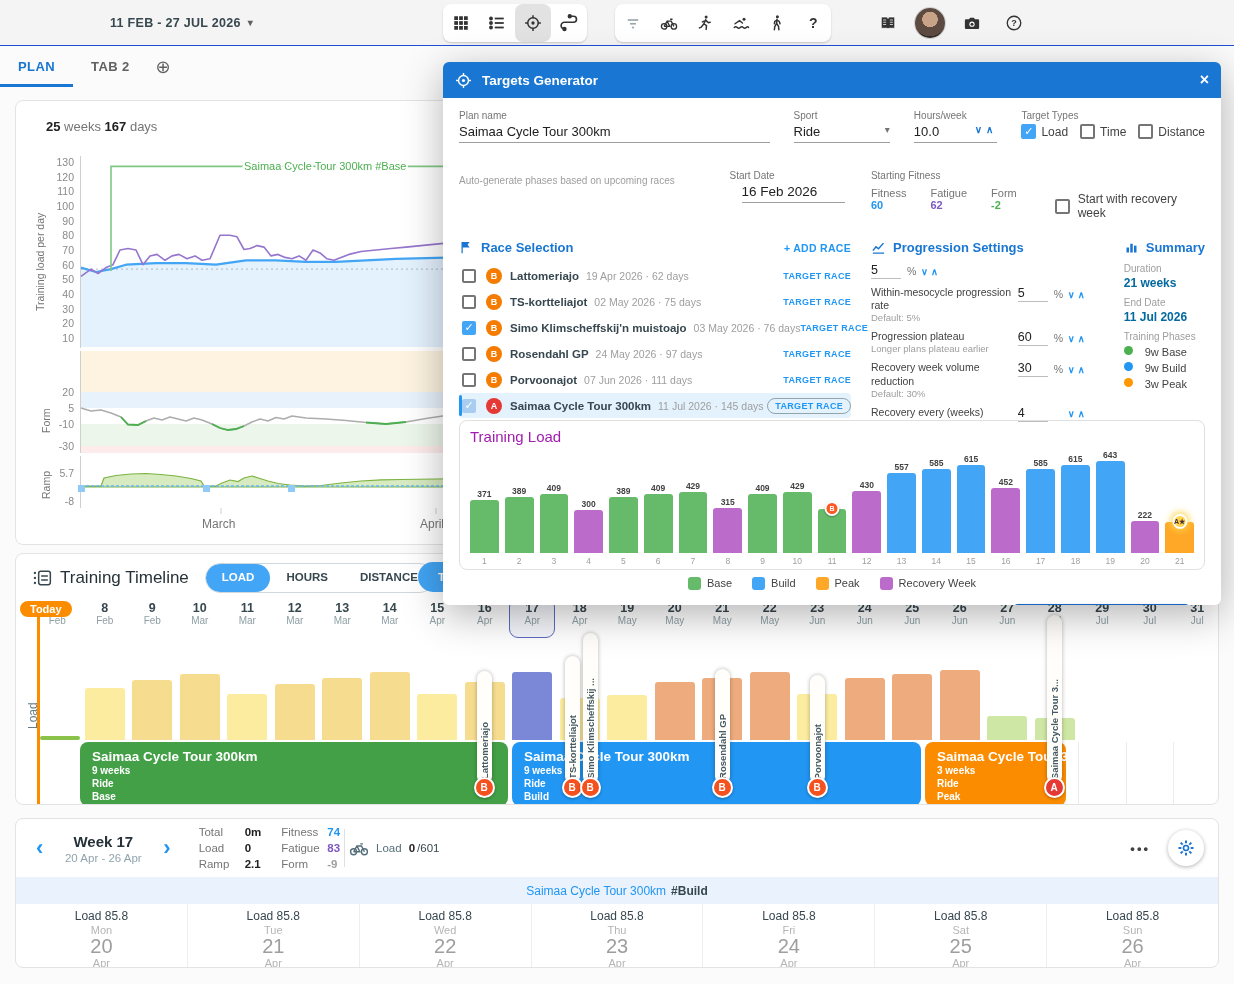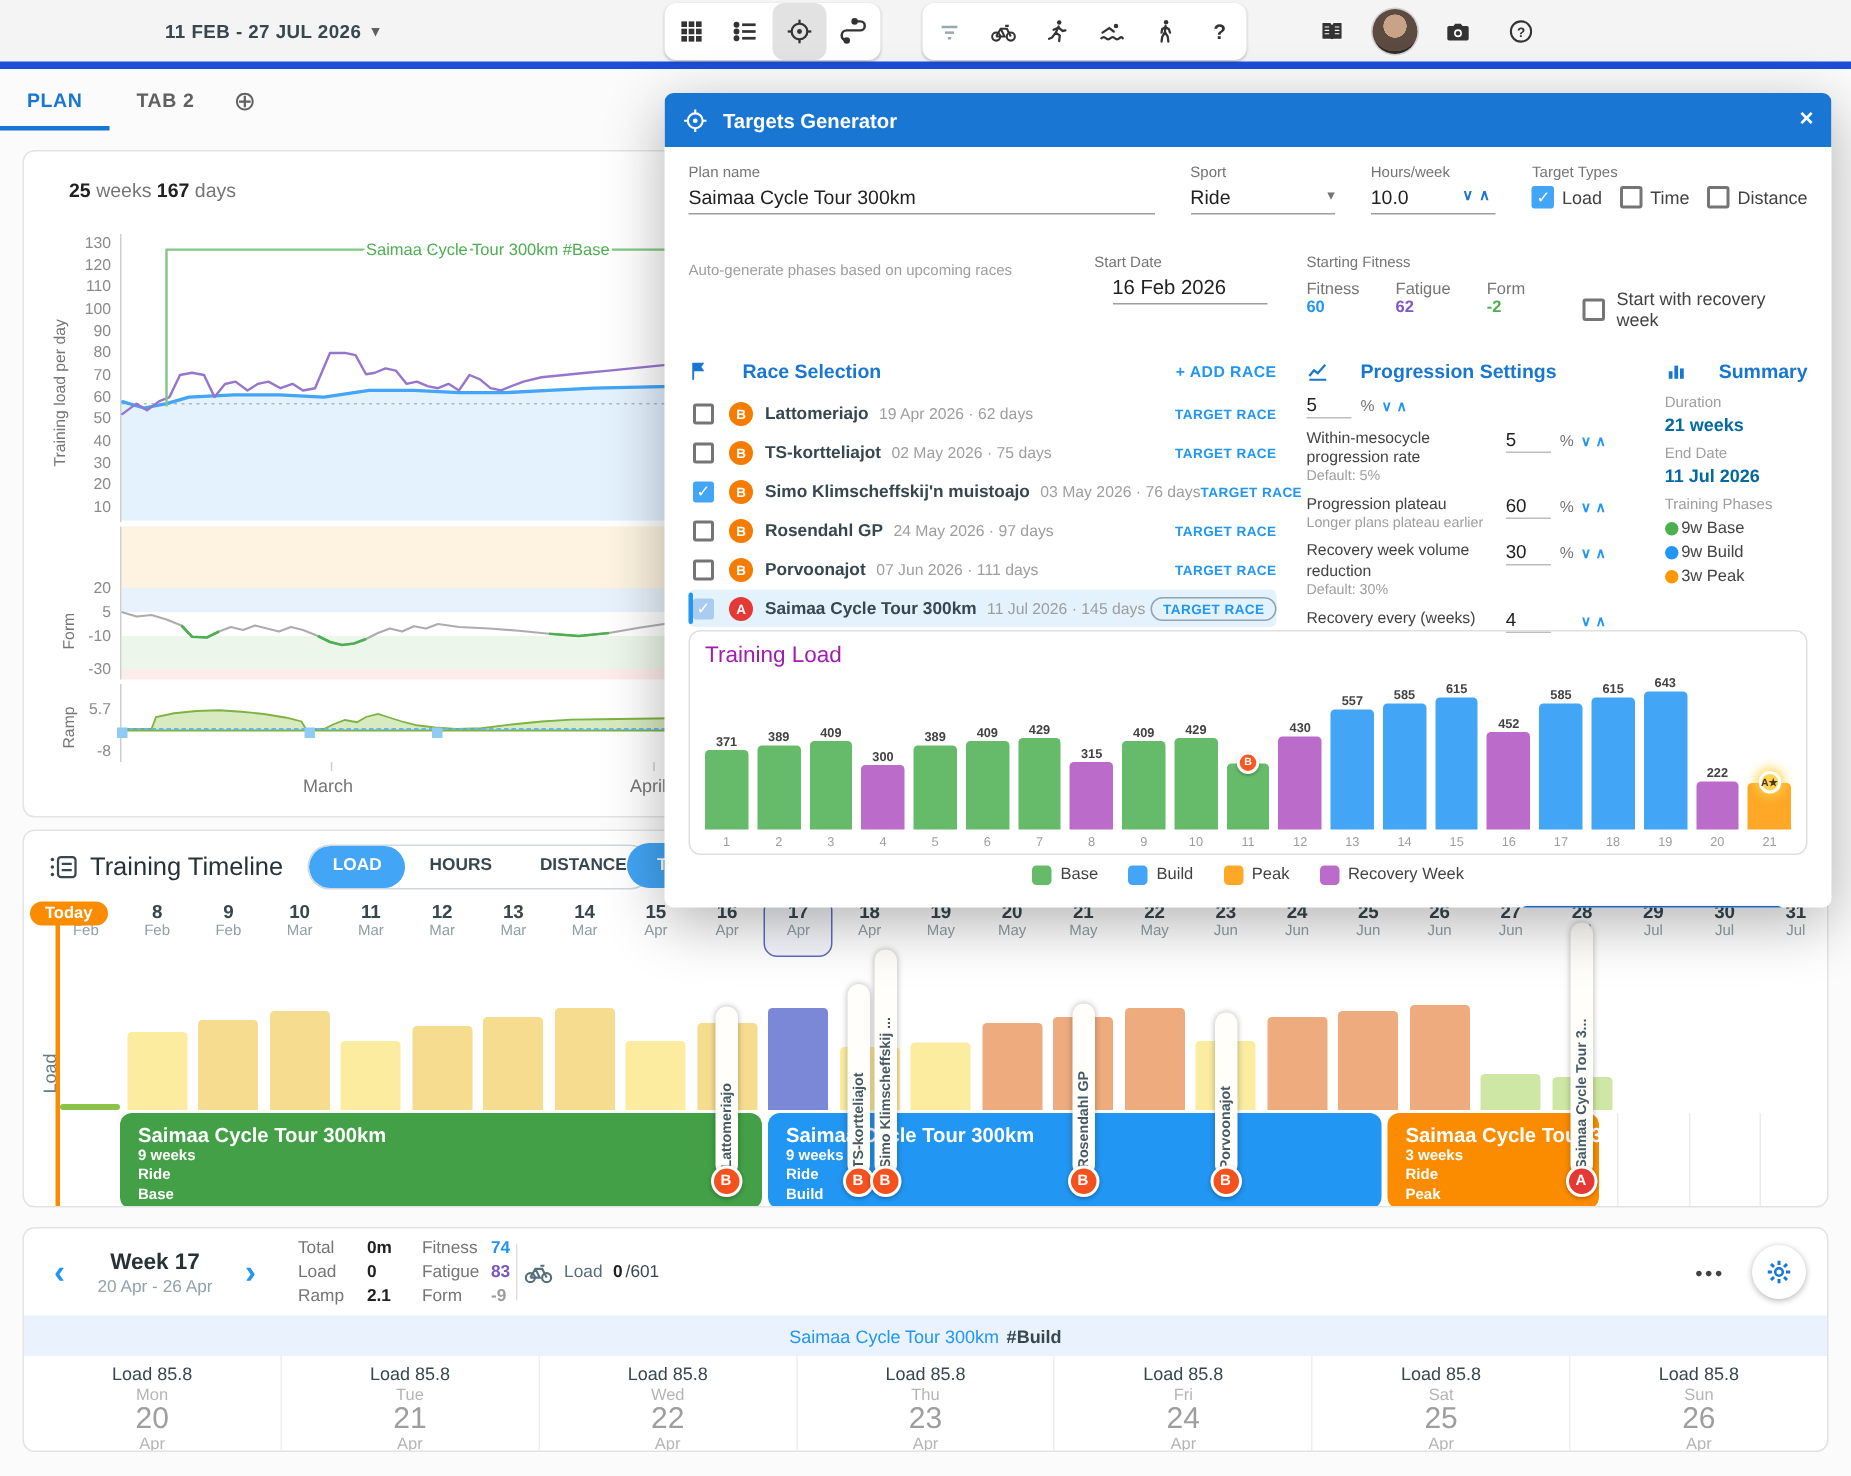--- a/index.html
+++ b/index.html
@@ -2,21 +2,21 @@
 <html><head>
 <meta charset="utf-8">
 <style>
   * { margin:0; padding:0; box-sizing:border-box; }
   body { width:1234px; height:984px; position:relative; overflow:hidden;
          font-family:"Liberation Sans", sans-serif; background:#fbfbfb; color:#212121; }
   .abs { position:absolute; }
 
   
   .topbar { position:absolute; left:0; top:0; width:1234px; height:46px;
-            background:#f4f4f4; border-bottom:5px solid #1d4ed8;
+            background:#f4f4f4; border-bottom:1px solid #1d4ed8;
             display:flex; align-items:center; }
   .daterange { margin-left:110px; font-size:12.5px; font-weight:bold; color:#37474f;
                letter-spacing:.3px; display:flex; align-items:center; gap:7px; cursor:pointer; }
   .daterange .caret { font-size:10px; color:#616161; }
   .icon-group { display:flex; background:#fff; border-radius:8px; height:38px;
                 box-shadow:0 1px 2px rgba(0,0,0,.18); align-items:center; }
   .icon-cell { width:36px; height:38px; display:flex; align-items:center; justify-content:center;
                color:#333; cursor:pointer; border-radius:8px; }
   .icon-cell svg { width:18px; height:18px; }
   .icon-cell.active { background:#e2e2e2; }
@@ -79,21 +79,21 @@
   .seg-opt { display:flex; align-items:center; gap:6px; padding:0 12px; font-size:11px;
              font-weight:bold; color:#37474f; cursor:pointer; white-space:nowrap; }
   .seg-opt.sel { background:#e3f2fd; color:#1976d2; }
   .seg-cap { font-size:10px; color:#9e9e9e; margin-top:5px; }
   .sdate { width:118px; } .sdate .u-line { font-size:13.5px;margin-left:12px; }
   .sfit .chips { display:flex; gap:10px; font-size:11px; color:#757575; margin-top:6px; }
   .sfit b { font-weight:bold; }
   .rec-cb { display:flex; align-items:center; gap:8px; font-size:12px; color:#424242; margin-top:14px; cursor:pointer; }
 
   .row3 { display:flex; gap:20px; margin-top:12px; flex:0 0 auto; height:178px; }
-  .sec-h { display:flex; align-items:center; gap:21px; font-size:13px; font-weight:bold;
+  .sec-h { display:flex; align-items:center; gap:7px; font-size:13px; font-weight:bold;
            color:#1976d2; margin-bottom:8px; }
   .sec-h svg { width:15px; height:15px; }
   .races { width:392px; }
   .races .sec-h .add { margin-left:auto; font-size:10.5px; cursor:pointer; }
   .race-row { display:flex; align-items:center; height:25px; margin-bottom:1px; font-size:12px;
               border-radius:4px; position:relative; padding-left:3px; }
   .race-row .cb { width:14px; height:14px; }
   .race-row.sel { background:#e3f2fd; }
   .race-row.sel:before { content:""; position:absolute; left:0; top:2px; bottom:2px; width:3px;
                          background:#2196f3; border-radius:2px; }
@@ -113,21 +113,21 @@
   .prog-lbl .l1 { font-size:10.5px; color:#424242; line-height:1.25; }
   .prog-lbl .l2 { font-size:9.5px; color:#9e9e9e; }
   .prog-ctl { display:flex; align-items:center; gap:6px; width:86px; flex:0 0 auto; }
   .prog-val { width:30px; border-bottom:1px solid #bdbdbd; font-size:12.5px; padding-bottom:1px; }
   .prog-unit { font-size:10.5px; color:#757575; width:8px; }
   .prog-arr { color:#2196f3; font-size:9.5px; font-weight:bold; letter-spacing:3px; }
 
   .summ { flex:1; }
   .s-lbl { font-size:10px; color:#9e9e9e; margin-top:7px; }
   .s-val { font-size:12px; font-weight:bold; color:#0369a1; margin-top:2px; }
-  .ph-row { display:flex; align-items:center; gap:2px; font-size:11px; color:#424242; margin-top:4px; }
+  .ph-row { display:flex; gap:12px; font-size:11px; color:#424242; margin-top:4px; }
   .ph-dot { width:9px; height:9px; border-radius:50%; }
 
   .tl-chart { border:1px solid #e0e0e0; border-radius:8px; padding:7px 10px 4px 10px;
               flex:0 0 auto; height:150px; margin-top:2px; }
   .tl-chart .t { font-size:15px; color:#a21caf; margin-bottom:4px; }
   .bars { display:flex; align-items:flex-end; height:104px; gap:6px; }
   .bcell { flex:1; display:flex; flex-direction:column; justify-content:flex-end; position:relative; }
   .bval { font-size:8.5px; font-weight:bold; color:#424242; text-align:center; margin-bottom:1px; }
   .bbar { border-radius:3px 3px 0 0; width:100%; }
   .bbadge { position:absolute; left:50%; transform:translateX(-50%); width:15px; height:15px;

